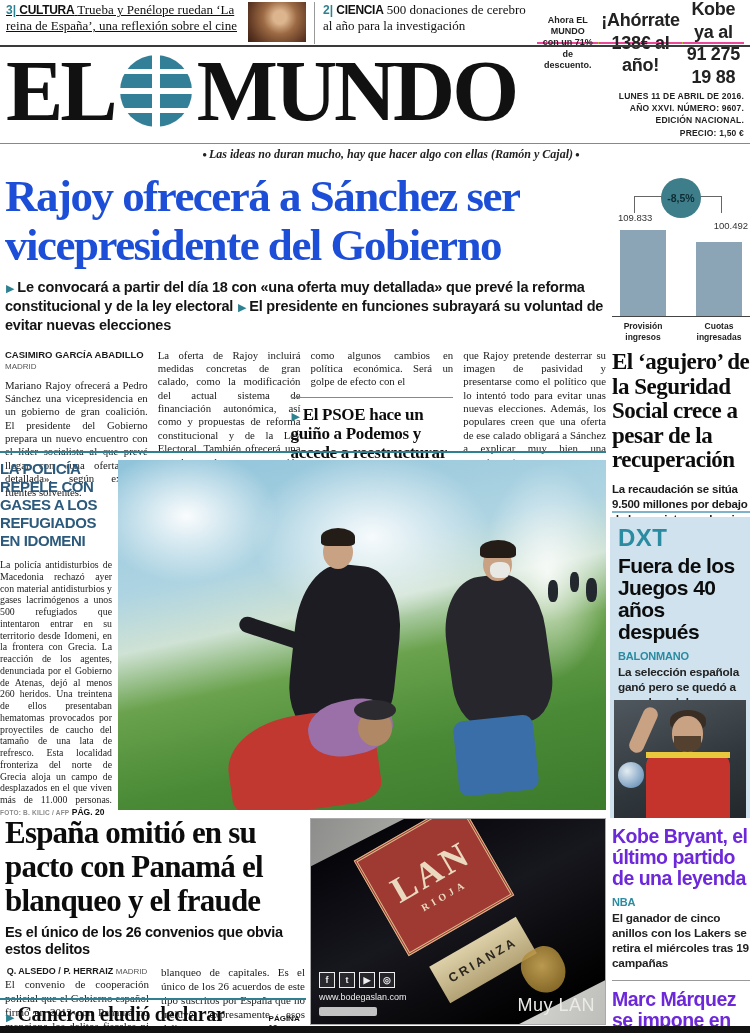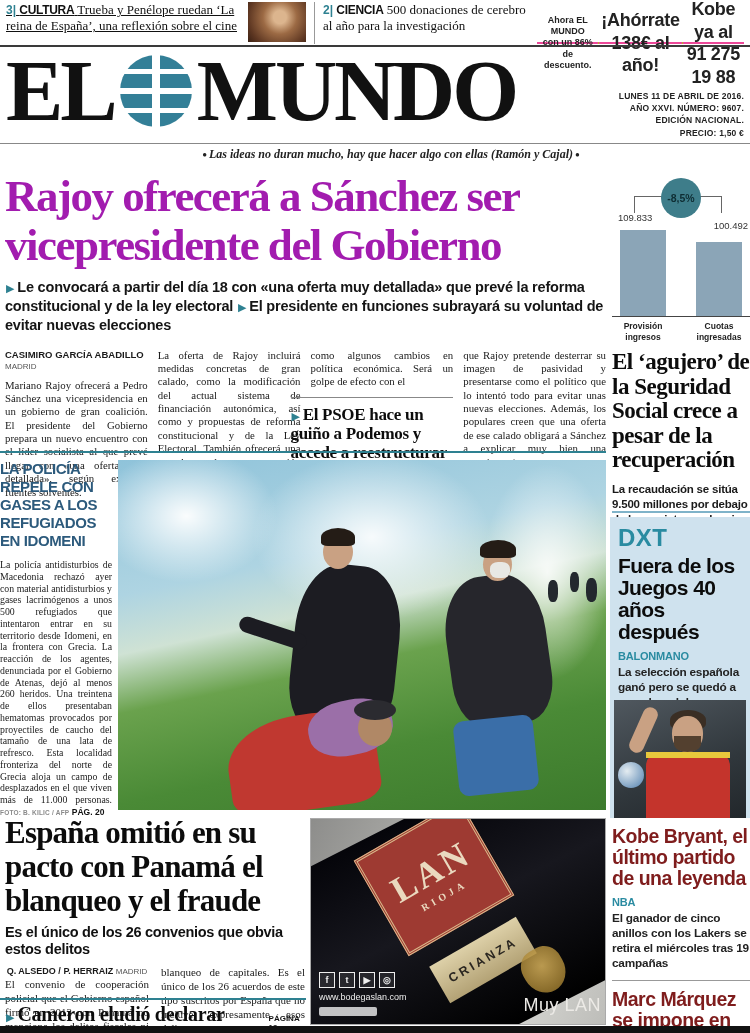--- a/index.html
+++ b/index.html
@@ -36,21 +36,21 @@
   .dateline{position:absolute;right:0;bottom:2px;text-align:right;
      font:700 8.5px/1.45 "Liberation Sans",sans-serif;color:#222;letter-spacing:.2px;}
   .mast-rule{position:absolute;top:143px;left:0;width:750px;height:1px;background:#888;}
   .motto{position:absolute;top:147px;left:0;width:734px;text-align:center;
      font:italic 700 12px "Liberation Serif",serif;color:#222;padding-left:24px;}
   .motto::before,.motto::after{content:"● ";font-size:8px;vertical-align:1px;}
   .motto::after{content:" ●";}
 
   
   .lead{position:absolute;left:5px;top:172px;width:601px;}
-  .lead h1{margin:0;font:700 45px/1.08 "Liberation Serif",serif;letter-spacing:-1.5px;color:#a21caf;}
+  .lead h1{margin:0;font:700 45px/1.08 "Liberation Serif",serif;letter-spacing:-1.5px;color:#1d4ed8;}
   .deck{margin:9px 0 0;font:700 14.5px/1.32 "Liberation Sans",sans-serif;letter-spacing:-.2px;color:#151515;}
   .arrow{color:#2e8191;font-size:11px;margin:0 3px 0 1px;font-family:"DejaVu Sans",sans-serif;}
   .arrow::before{content:"▶";}
   .lead-cols{display:flex;gap:10px;margin-top:13px;font:10.8px/1.24 "Liberation Serif",serif;
              text-align:justify;color:#1a1a1a;}
   .lead-col{flex:1;min-width:0;}
   .byline{font:700 9.5px "Liberation Sans",sans-serif;text-align:left;margin-bottom:8px;}
   .byline .city{color:#555;font-size:8px;font-weight:400;}
   .psoe-box{margin:8px 0 0 -20px;border-top:1px solid #888;padding-top:7px;text-align:left;
      font:700 17px/1.13 "Liberation Serif",serif;letter-spacing:-.3px;color:#0c0c0c;}
@@ -90,21 +90,21 @@
   .hb-hair{position:absolute;left:56px;top:10px;width:36px;height:20px;border-radius:50% 50% 30% 30%;background:#3a2e24;}
   .hb-head{position:absolute;left:58px;top:16px;width:31px;height:36px;border-radius:48%;background:#c9a183;}
   .hb-beard{position:absolute;left:60px;top:36px;width:27px;height:16px;border-radius:0 0 50% 50%;background:#53402f;}
   .hb-jersey{position:absolute;left:32px;top:52px;width:84px;height:66px;border-radius:14px 14px 0 0;background:#c4342c;}
   .hb-trim{position:absolute;left:32px;top:52px;width:84px;height:6px;background:#e8c83c;}
   .hb-ball{position:absolute;left:4px;top:62px;width:26px;height:26px;border-radius:50%;
       background:radial-gradient(circle at 35% 35%,#e4ecf1,#4f7fae);}
 
   
   .kobe{position:absolute;left:612px;top:826px;width:138px;font-family:"Liberation Sans",sans-serif;}
-  .kobe h2,.marquez h2{margin:0;font:700 19.5px/1.07 "Liberation Sans",sans-serif;letter-spacing:-.5px;color:#7f1d1d;}
+  .kobe h2,.marquez h2{margin:0;font:700 19.5px/1.07 "Liberation Sans",sans-serif;letter-spacing:-.5px;color:#6d28d9;}
   .kobe .divider{margin-top:9px;height:1px;background:#999;}
   .marquez{margin-top:8px;}
 
   
   .refugees{position:absolute;left:0;top:460px;width:112px;}
   .refugees h2{margin:0;font:700 15px/1.2 "Liberation Sans",sans-serif;letter-spacing:-.4px;color:#2c5a7c;}
   .ref-body{margin-top:9px;font:9.8px/1.2 "Liberation Serif",serif;text-align:justify;color:#1a1a1a;}
   .credit{font:700 6.5px "Liberation Sans",sans-serif;color:#8a8a8a;letter-spacing:.2px;}
   .ref-page{font:700 8.5px "Liberation Sans",sans-serif;color:#111;margin-left:0;}
 
@@ -161,21 +161,21 @@
   .label-crianza{position:absolute;left:122px;top:120px;width:100px;height:42px;transform:rotate(-30deg);
     background:linear-gradient(#ddd0a8,#b3a275);display:flex;align-items:center;justify-content:center;
     font:700 12.5px "Liberation Sans",sans-serif;letter-spacing:3px;color:#2a2620;}
   .emblem{position:absolute;left:212px;top:128px;width:42px;height:46px;transform:rotate(-30deg);
     background:radial-gradient(circle at 50% 40%,#d9b35c,#9c7a2e 80%);border-radius:40% 40% 50% 50%;opacity:.85;}
   .social{position:absolute;left:8px;bottom:36px;display:flex;gap:4px;}
   .soc{width:14px;height:14px;border:1px solid #eee;color:#eee;display:flex;align-items:center;justify-content:center;
        font:700 9px "Liberation Sans",sans-serif;background:rgba(255,255,255,.08);}
   .wine-url{position:absolute;left:8px;bottom:22px;font:9px "Liberation Sans",sans-serif;color:#eee;}
   .wine-mod{position:absolute;left:8px;bottom:8px;width:58px;height:9px;background:rgba(255,255,255,.75);border-radius:2px;}
-  .muylan{position:absolute;right:4px;bottom:8px;font:18px "Liberation Sans",sans-serif;color:#eceae6;letter-spacing:.5px;}
+  .muylan{position:absolute;right:10px;bottom:8px;font:18px "Liberation Sans",sans-serif;color:#eceae6;letter-spacing:.5px;}
 
   .bottom-bar{position:absolute;left:0;top:1026px;width:750px;height:7px;background:#121212;}
 </style>
 </head>
 <body>
 
 <div class="page">
 
   <div class="topbar">
     <div class="tb-item tb-culture">
@@ -186,21 +186,21 @@
     <div class="tb-photo"></div>
     <div class="tb-vline"></div>
     <div class="tb-item tb-science">
       <span class="tb-num">2|</span>
       <span class="tb-kick">CIENCIA</span>
       <span>500 donaciones de cerebro al año para la investigación</span>
     </div>
     <div class="tb-ad">
       <div class="ad-panel">
         <span>Ahora EL MUNDO</span>
-        <span>con un 86%</span>
+        <span>con un 71%</span>
         <span>de descuento.</span>
       </div>
       <div class="ad-panel">
         <span class="ad-big">¡Ahórrate</span>
         <span class="ad-big">138€ al año!</span>
       </div>
       <div class="ad-panel">
         <span class="ad-big">Kobe ya al</span>
         <span class="ad-big">91 275 19 88</span>
       </div>

